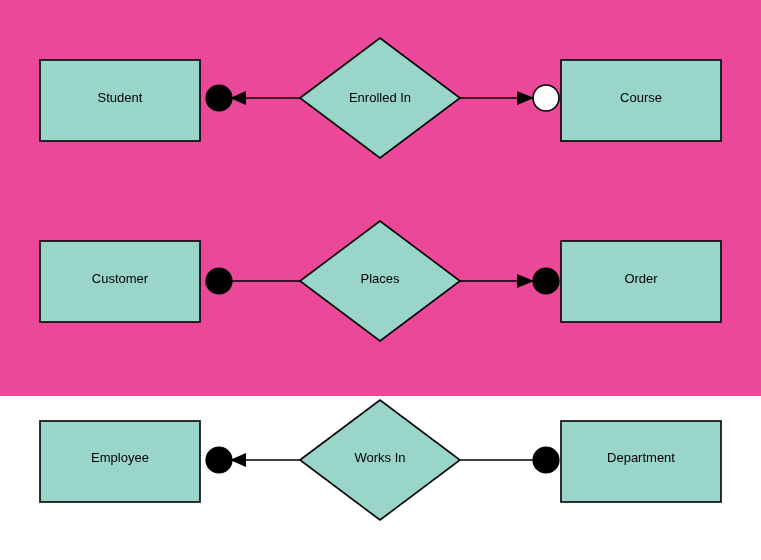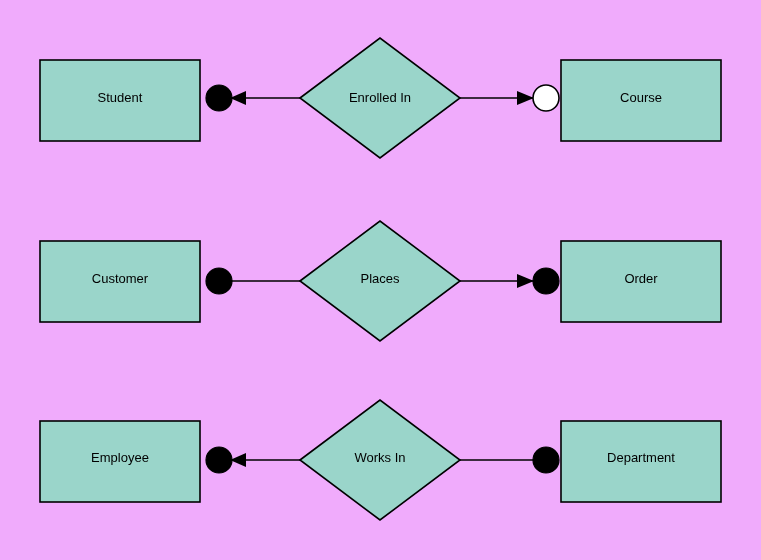--- a/index.html
+++ b/index.html
@@ -10,22 +10,22 @@
   }
   body {
     width: 761px;
     height: 560px;
     overflow: hidden;
     font-family: "Liberation Sans", sans-serif;
   }
   #diagram-canvas {
     position: relative;
     width: 761px;
-    height: 560px;
-    background: #f0abfc;
+    height: 396px;
+    background: #ec4899;
   }
   #diagram-svg {
     position: absolute;
     left: 0;
     top: 0;
     width: 761px;
     height: 560px;
   }
   .entity-label,
   .relationship-label {

